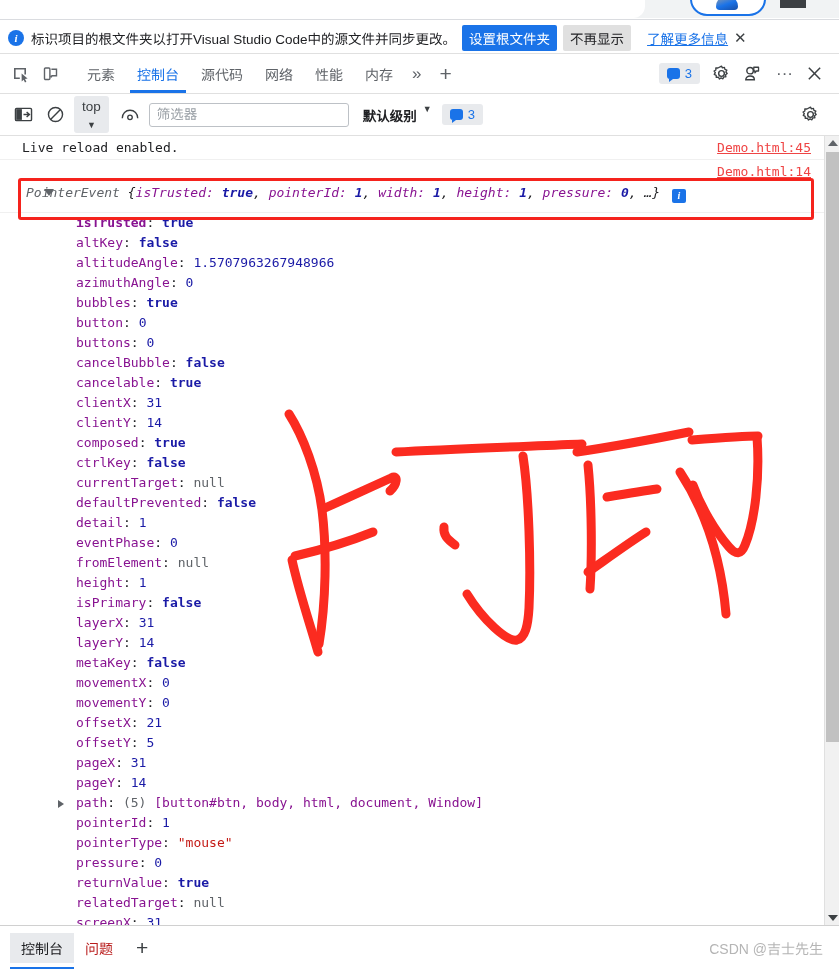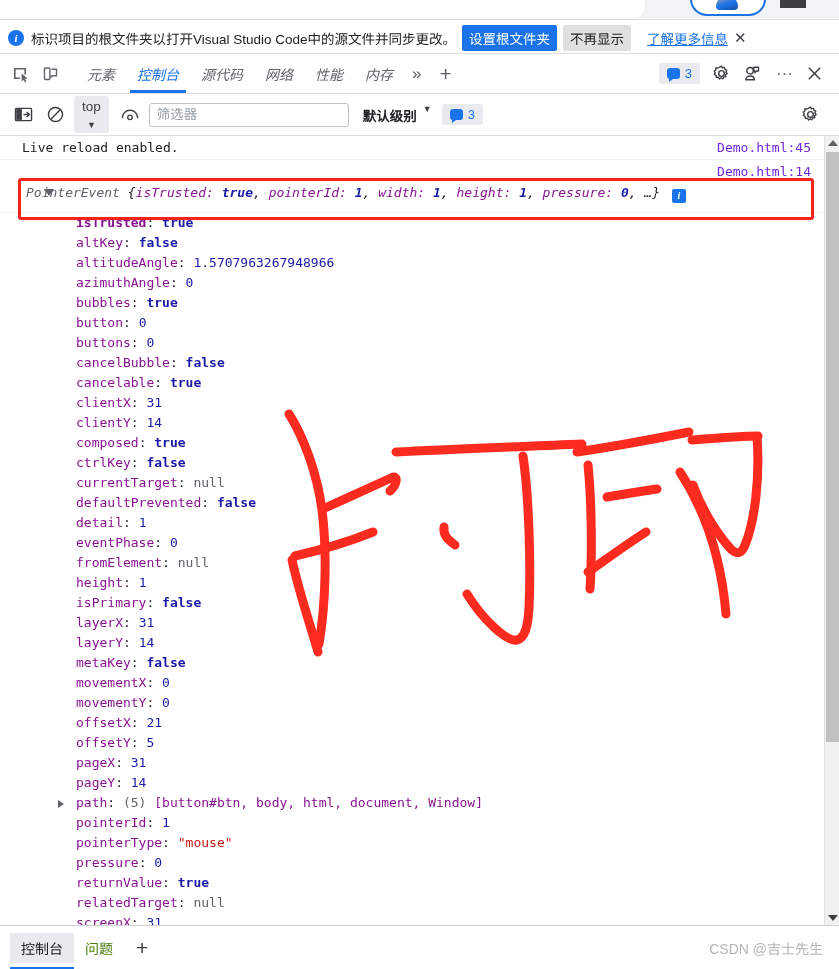--- a/index.html
+++ b/index.html
@@ -84,21 +84,21 @@
     position:absolute;left:0;top:54px;width:839px;height:40px;
     background:#ffffff;border-bottom:1px solid #e0e0e0;
     display:flex;align-items:center;box-sizing:border-box;padding:0 8px;
   }
   .tb-icon{
     width:26px;height:26px;margin-right:4px;
     display:flex;align-items:center;justify-content:center;
     cursor:pointer;border-radius:3px;color:#5f6368;flex:0 0 auto;
   }
   .tb-icon svg{display:block;}
-  #tabbar .tabs{display:flex;align-items:flex-end;margin-left:8px;height:100%;font-style:italic;}
+  #tabbar .tabs{display:flex;align-items:flex-end;margin-left:8px;height:100%;}
   .dtab{
     position:relative;height:100%;display:flex;align-items:center;
     padding:0 11px;font-size:14px;color:#5f6368;cursor:pointer;
     white-space:nowrap;
   }
   .dtab.active{color:#1a73e8;}
   .dtab.active:after{
     content:"";position:absolute;left:4px;right:4px;bottom:0;height:3px;
     background:#1a73e8;
   }
@@ -157,21 +157,21 @@
     font-family:"DejaVu Sans Mono","Liberation Mono",monospace;
     font-size:13px;
   }
   .log-row{
     position:relative;box-sizing:border-box;
     border-bottom:1px solid #f0f0f0;
     padding:4px 0 4px 22px;min-height:20px;
   }
   .src-link{
     position:absolute;right:28px;top:4px;
-    color:#6d28d9;cursor:pointer;
+    color:#ef4444;text-decoration:underline;cursor:pointer;
     font-family:"DejaVu Sans Mono","Liberation Mono",monospace;
     font-size:13px;
   }
   .log-text{color:#202124;}
 
   .obj-header{
     position:relative;padding:3px 0 3px 22px;
     font-style:italic;
   }
   .twisty{
@@ -247,21 +247,21 @@
   }
 
   
   #drawer{
     position:absolute;left:0;bottom:0;width:839px;height:44px;
     background:#ffffff;border-top:1px solid #d0d0d0;
     display:flex;align-items:center;box-sizing:border-box;padding:0 10px;
   }
   .dwtab{
     position:relative;height:30px;display:flex;align-items:center;
-    padding:0 11px;font-size:14px;color:#4d7c0f;cursor:pointer;
+    padding:0 11px;font-size:14px;color:#b91c1c;cursor:pointer;
   }
   .dwtab.active{background:#e8eaed;color:#202124;}
   .dwtab.active:after{
     content:"";position:absolute;left:0;right:0;bottom:-7px;height:3px;
     background:#1a73e8;
   }
   .dw-plus{font-size:21px;color:#3c4043;padding:0 12px;cursor:pointer;font-weight:300;line-height:1;}
   .dw-spacer{flex:1 1 auto;}
   #watermark{
     font-family:Liberation Sans, sans-serif;

